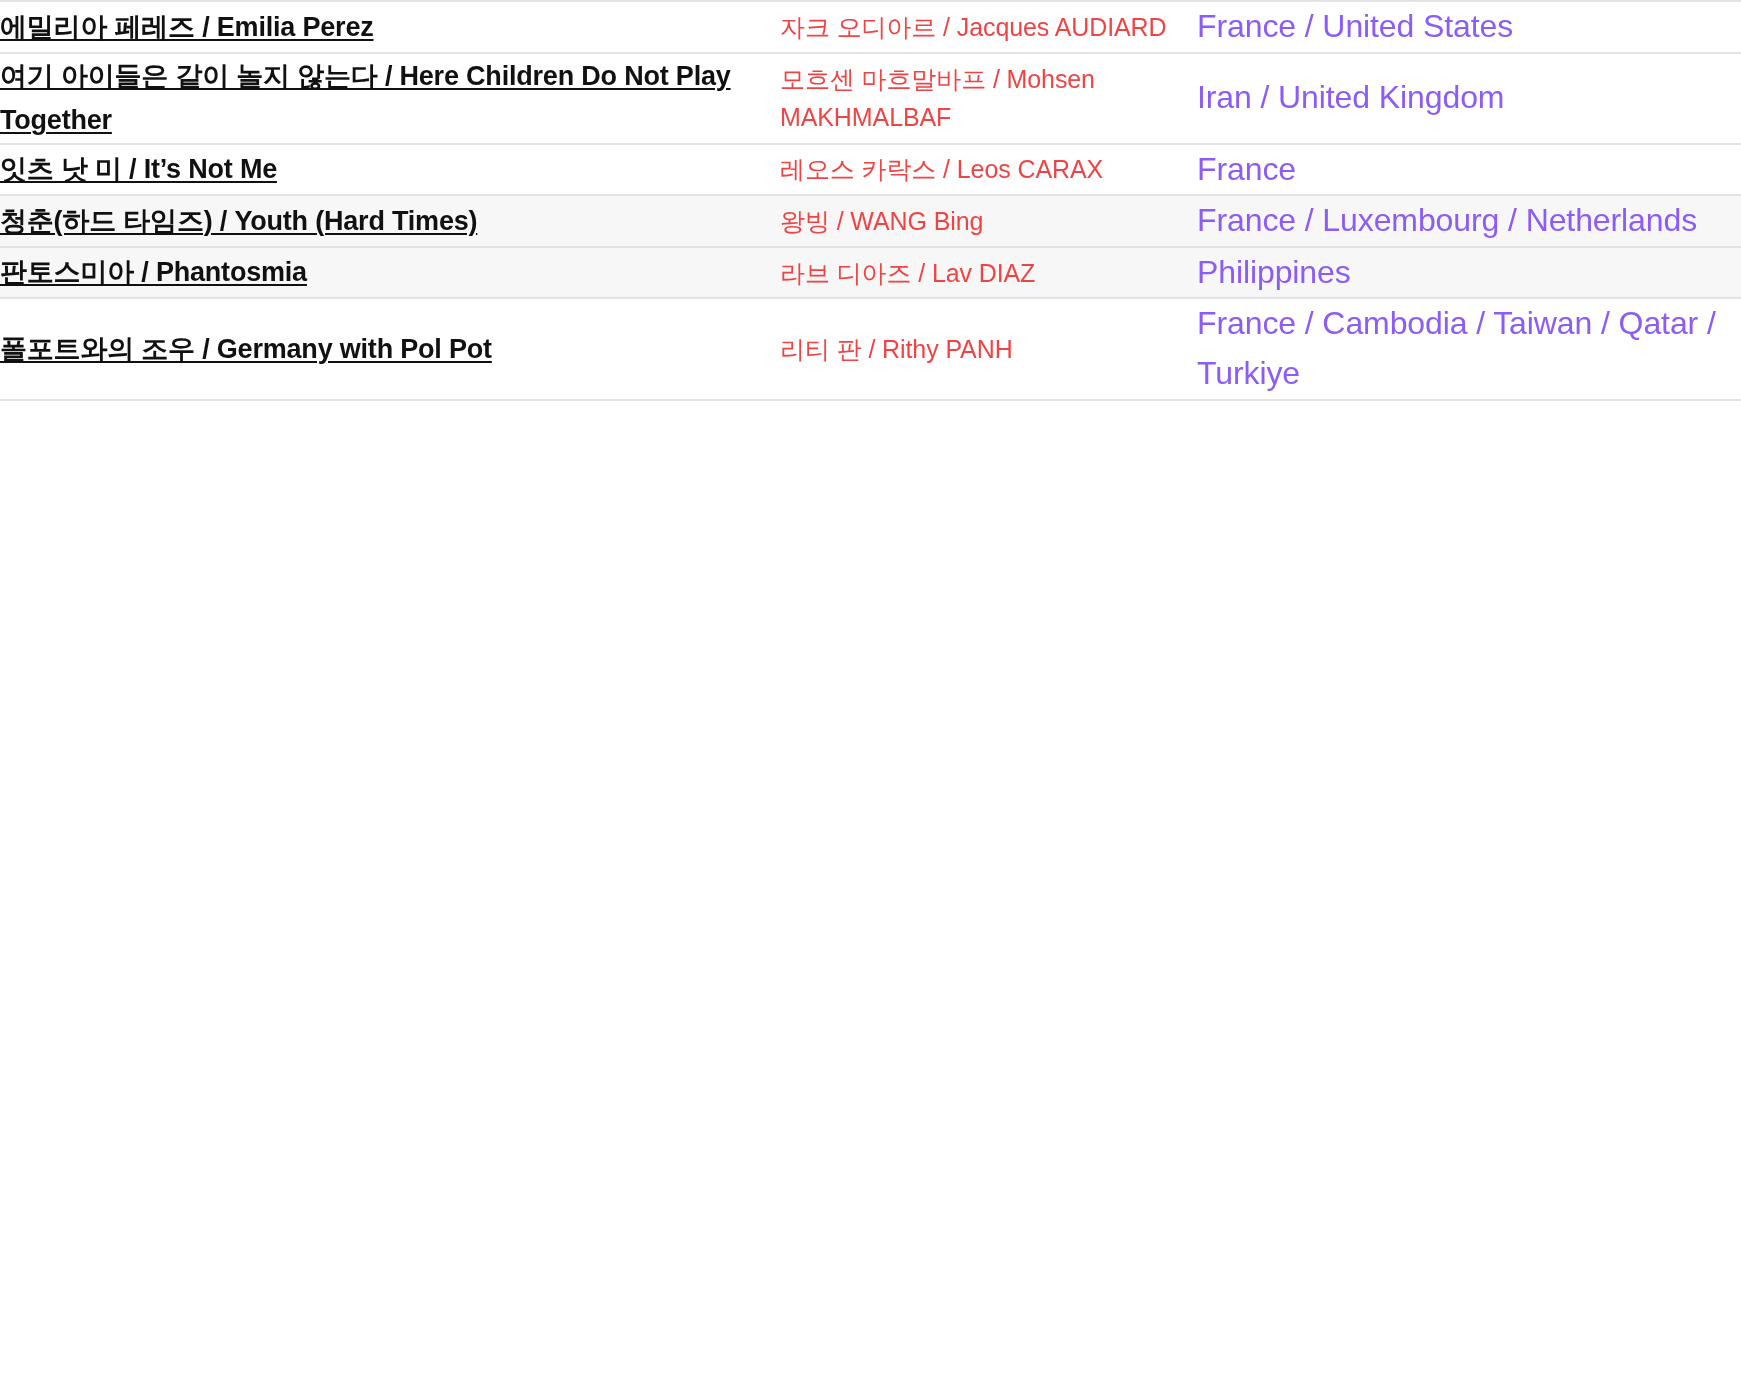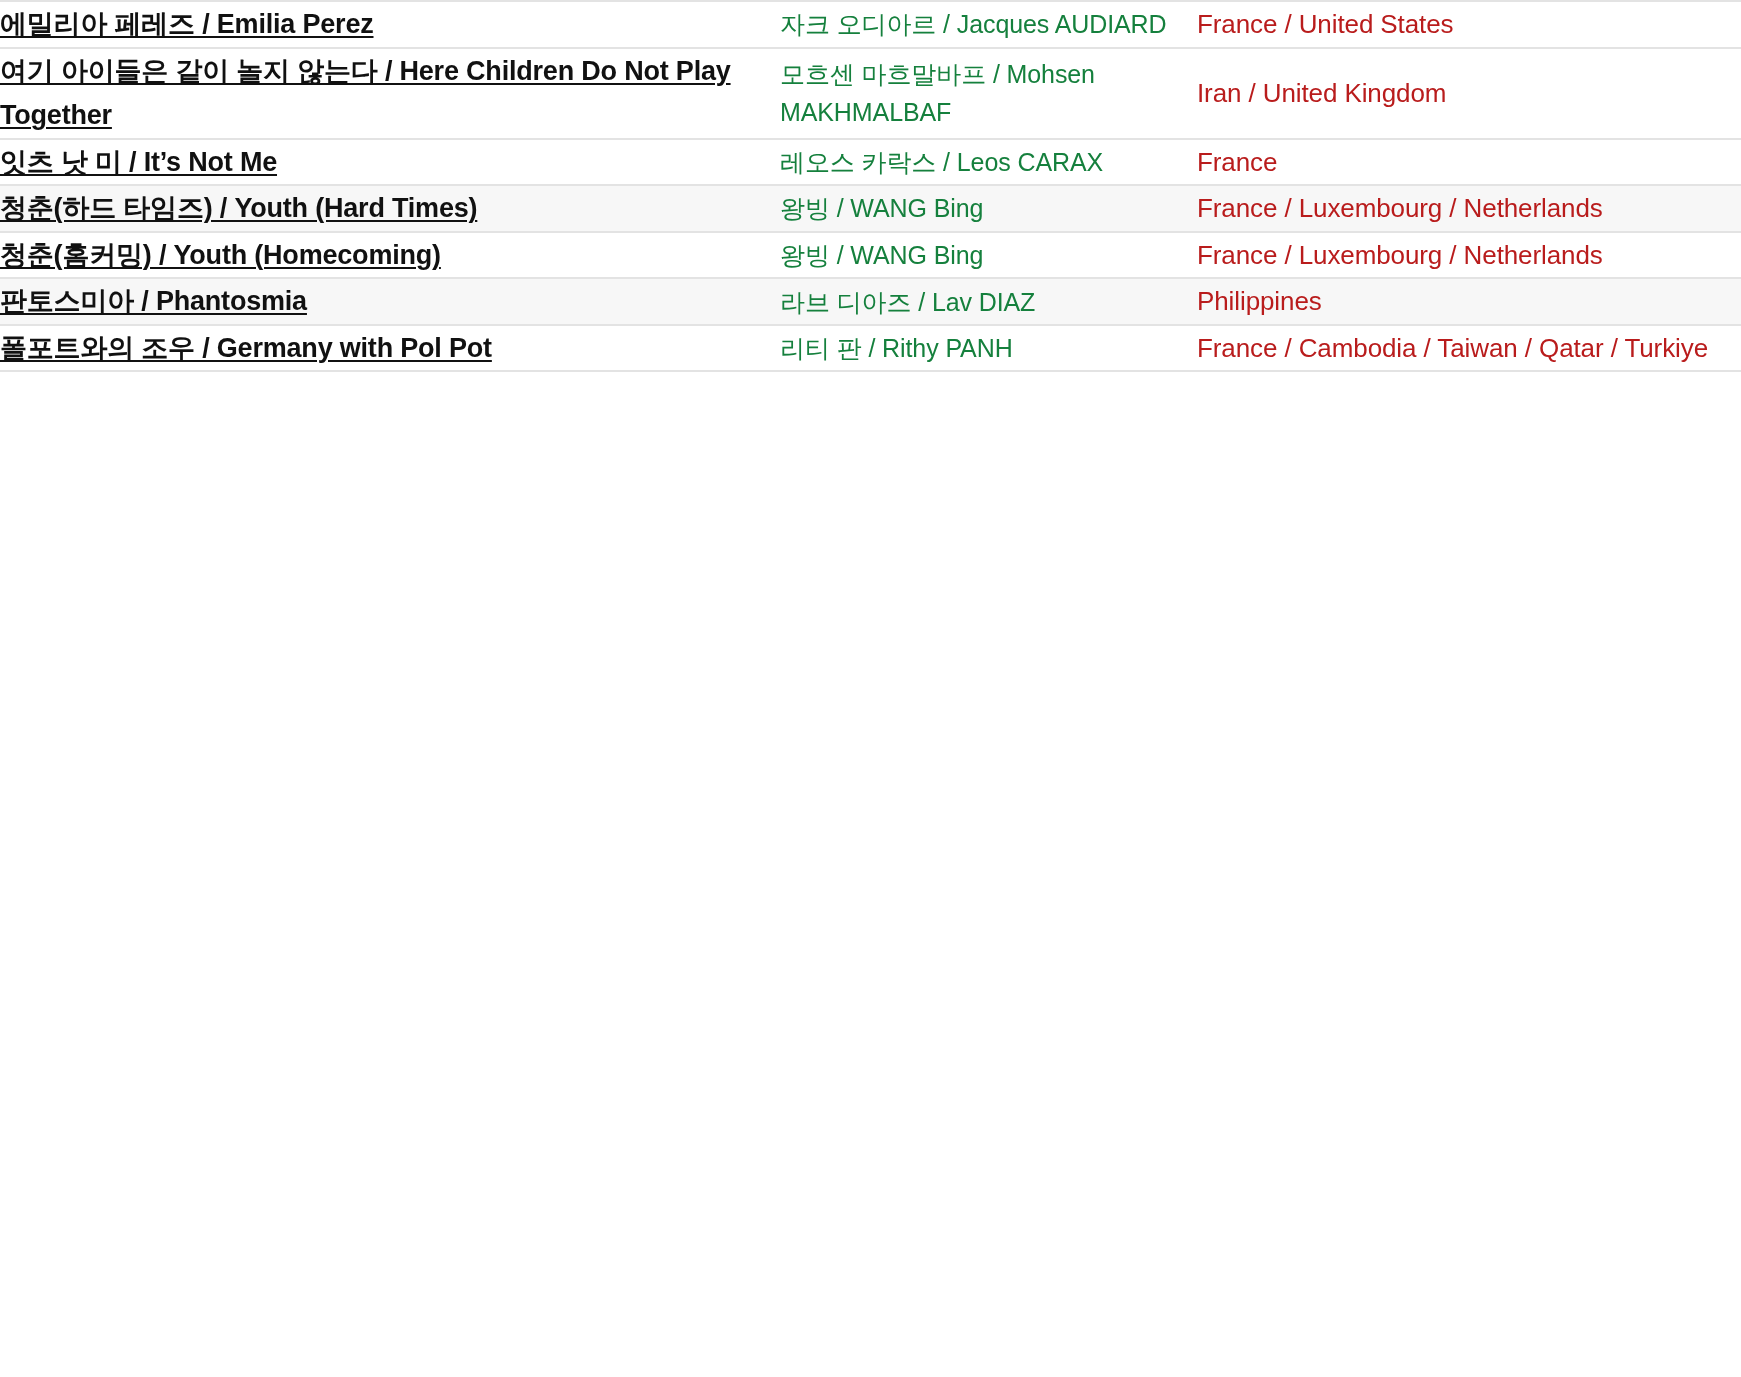--- a/index.html
+++ b/index.html
@@ -45,28 +45,28 @@
     text-decoration: underline;
     text-underline-offset: 3px;
     text-decoration-thickness: 2px;
     line-height: 1.65;
     letter-spacing: -0.2px;
     cursor: pointer;
   }
   .director-text {
     font-size: 25px;
     font-weight: 400;
-    color: #15803d;
+    color: #ef4444;
     line-height: 1.52;
     letter-spacing: -0.1px;
   }
   .country-text {
-    font-size: 26px;
+    font-size: 32px;
     font-weight: 400;
-    color: #b91c1c;
+    color: #8b5cf6;
     line-height: 1.55;
     letter-spacing: -0.1px;
   }
   .table-wrap {
     width: 1741px;
     border-top: 2px solid #e3e3e3;
   }
 </style>
 </head>
 <body>
@@ -118,31 +118,20 @@
           <a class="title-link">청춘(하드 타임즈) / Youth (Hard Times)</a>
         </td>
         <td class="col-dir">
           <span class="director-text">왕빙 / WANG Bing</span>
         </td>
         <td class="col-country">
           <span class="country-text">France / Luxembourg / Netherlands</span>
         </td>
       </tr>
 
-      <tr class="row-odd">
-        <td class="col-title">
-          <a class="title-link">청춘(홈커밍) / Youth (Homecoming)</a>
-        </td>
-        <td class="col-dir">
-          <span class="director-text">왕빙 / WANG Bing</span>
-        </td>
-        <td class="col-country">
-          <span class="country-text">France / Luxembourg / Netherlands</span>
-        </td>
-      </tr>
 
       <tr class="row-even">
         <td class="col-title">
           <a class="title-link">판토스미아 / Phantosmia</a>
         </td>
         <td class="col-dir">
           <span class="director-text">라브 디아즈 / Lav DIAZ</span>
         </td>
         <td class="col-country">
           <span class="country-text">Philippines</span>

